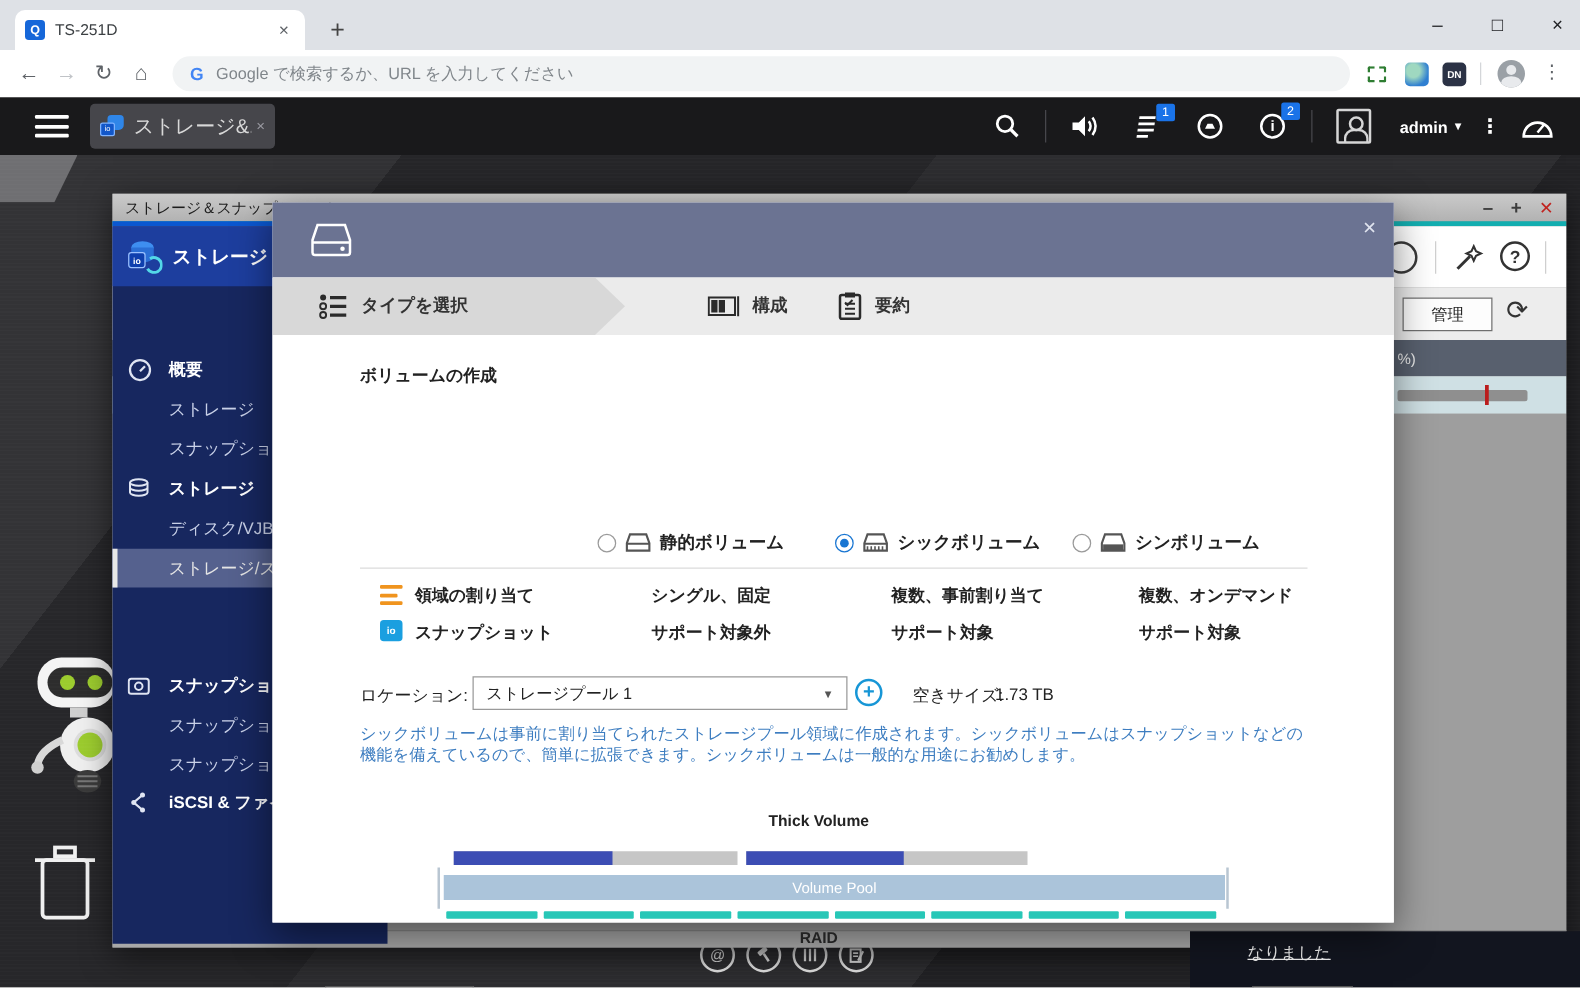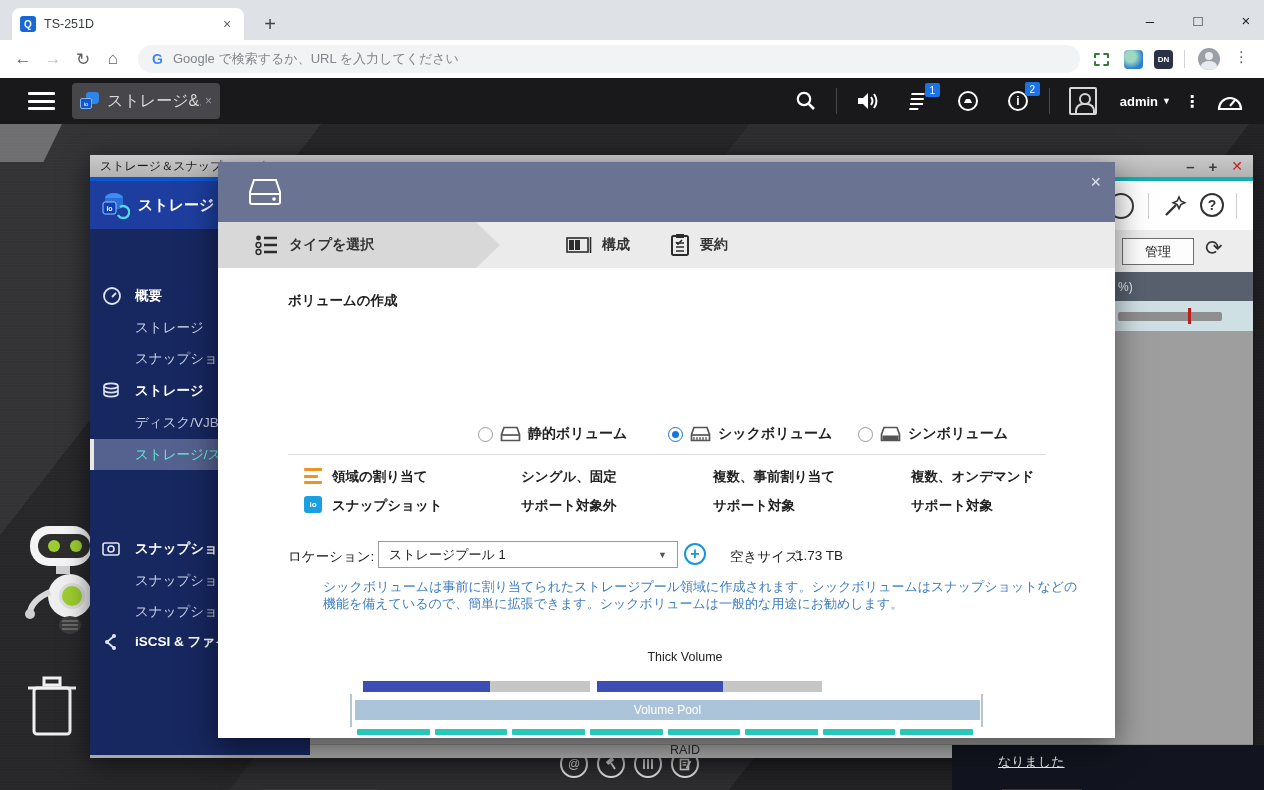--- a/index.html
+++ b/index.html
@@ -89,21 +89,21 @@
   .nw-bottomstrip { position:absolute; left:0; top:589px; width:100%; height:14px; background:#a8a8a8; border-top:1px solid #8a8a8a; }
 
   
   #nas-sidebar { position:absolute; left:0; top:26px; width:220px; height:574px; background:#17275f; }
   .sb-header { position:absolute; left:0; top:0; width:100%; height:48px; background:#1d3e9e; display:flex; align-items:center; padding-left:10px; }
   .sb-header .txt { color:#fff; font-size:15px; font-weight:bold; margin-left:8px; white-space:nowrap; }
   .sb-item { position:absolute; left:0; width:100%; height:31px; display:flex; align-items:center; color:#c9d1e8; font-size:13.5px; white-space:nowrap; }
   .sb-item .ico { position:absolute; left:12px; width:22px; text-align:center; color:#dfe4f2; }
   .sb-item .lbl { position:absolute; left:45px; }
   .sb-item.section { color:#ffffff; font-weight:bold; }
-  .sb-item.selected { background:#55618e; color:#5eead4; }
+  .sb-item.selected { background:#55618e; color:#e5e5e5; }
   .sb-item.selected:before { content:""; position:absolute; left:0; top:0; width:4px; height:100%; background:#e8e8e8; }
 
   
   #notif-panel { position:absolute; left:952px; top:745px; width:312px; height:45px; background:#12151f; }
   #notif-panel span { position:absolute; left:46px; top:8px; color:#f0f0f0; font-size:13px; text-decoration:underline; }
 
   
   #wizard { position:absolute; left:218px; top:162px; width:897px; height:576px; background:#fff; box-shadow:0 10px 30px rgba(0,0,0,.5); }
   .wz-header { position:absolute; left:0; top:0; width:100%; height:60px; background:#6b7392; display:flex; align-items:center; padding-left:30px; }
   .wz-title { color:#fff; font-size:20px; font-weight:bold; margin-left:14px; }
@@ -122,22 +122,22 @@
   .feat-row { position:absolute; left:16px; width:100%; height:24px; }
   .feat-ic-orange { position:absolute; left:70px; top:3px; width:18px; height:16px; display:flex; flex-direction:column; justify-content:space-between; }
   .feat-ic-orange div { height:3px; background:#f0941e; border-radius:1px; }
   .feat-ic-orange div:nth-child(2) { width:80%; }
   .feat-ic-blue { position:absolute; left:70px; top:2px; width:18px; height:17px; background:#1a9fe0; border-radius:3px; color:#fff; font-size:8px; font-weight:bold; display:flex; align-items:center; justify-content:center; }
   .feat-cell { position:absolute; font-size:13.5px; color:#222; font-weight:bold; top:3px; }
   .loc-select { position:absolute; left:160px; top:273px; width:300px; height:27px; border:1px solid #9a9a9a; background:#fff; display:flex; align-items:center; padding:0 10px; }
   .loc-select .val { flex:1; font-size:13px; color:#222; }
   .loc-select .arr { font-size:9px; color:#555; }
   .plus-btn { position:absolute; left:466px; top:275px; width:22px; height:22px; border:2px solid #1796d6; border-radius:50%; color:#1796d6; font-size:16px; font-weight:bold; display:flex; align-items:center; justify-content:center; line-height:1; }
-  .wz-desc { position:absolute; left:70px; top:310px; width:766px; font-size:13px; color:#3d7dc0; line-height:17px;margin-left:35px; }
-  .diag-label { position:absolute; width:630px; left:152px; text-align:center; font-size:12.5px; color:#222; font-weight:normal; }
+  .wz-desc { position:absolute; left:70px; top:310px; width:766px; font-size:13px; color:#3d7dc0; line-height:17px; }
+  .diag-label { position:absolute; width:630px; left:122px; text-align:center; font-size:12.5px; color:#222; font-weight:bold; }
   .vol-bar { position:absolute; top:413px; height:11px; background:#c6c6c6; }
   .vol-fill { height:100%; background:#3c4db4; }
   .pool-bar { position:absolute; left:137px; top:432px; width:625px; height:20px; background:#abc4da; color:#fff; font-size:12px; display:flex; align-items:center; justify-content:center; }
   .pool-cap { position:absolute; top:426px; width:2px; height:33px; background:#b9c6d2; }
   .raid-row { position:absolute; left:139px; top:461px; width:616px; height:6px; display:flex; gap:5px; }
   .raid-row div { flex:1; background:#28c7b7; border-radius:1px; }
   .wz-btn { position:absolute; top:521px; height:29px; background:#fff; border:1px solid #333; font-size:13.5px; color:#222; display:flex; align-items:center; justify-content:center; }
 
   svg { display:block; }
 </style>

